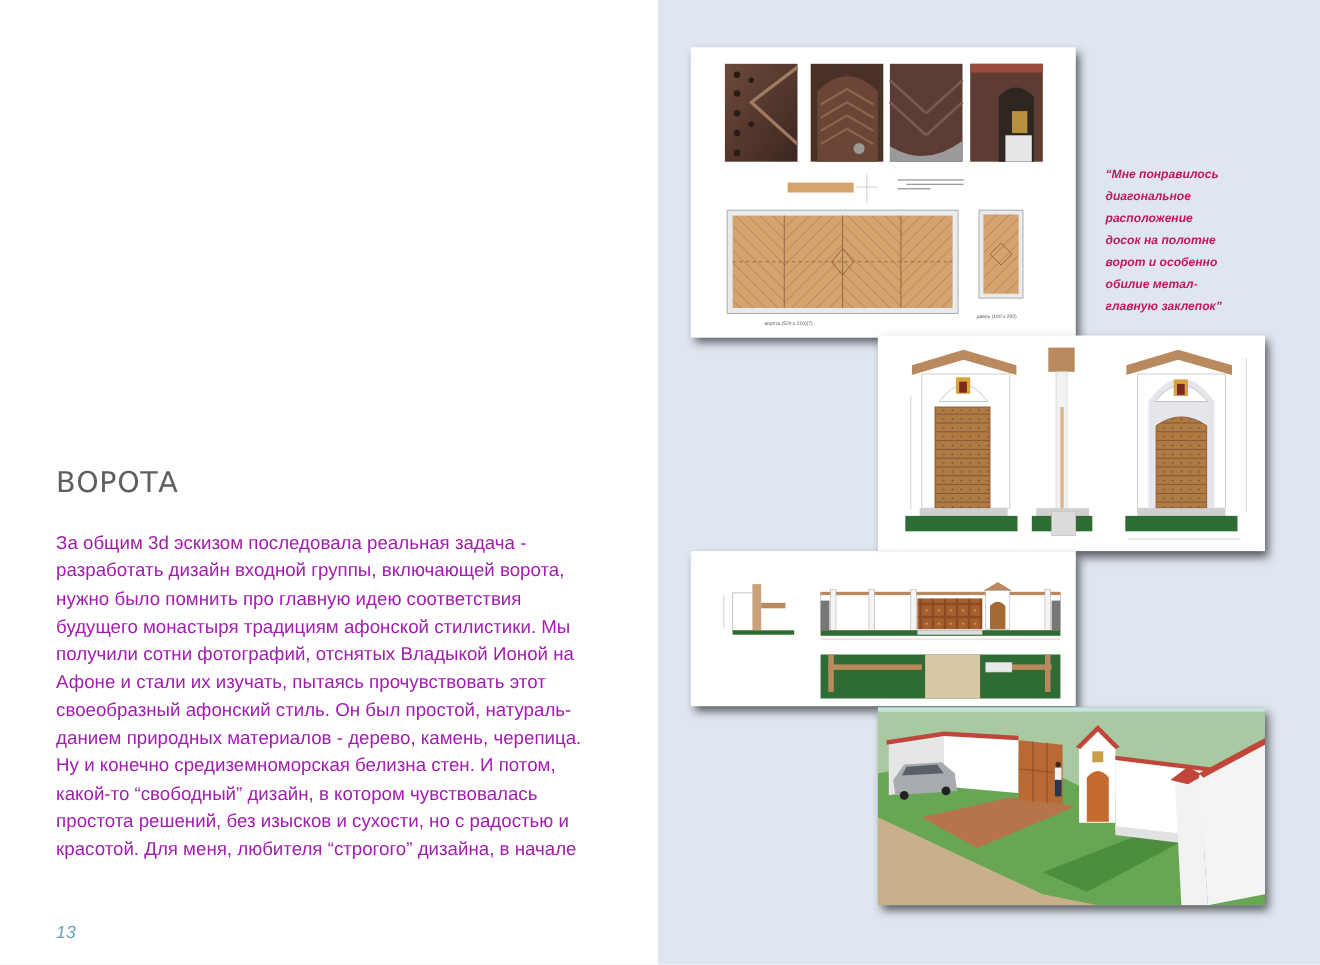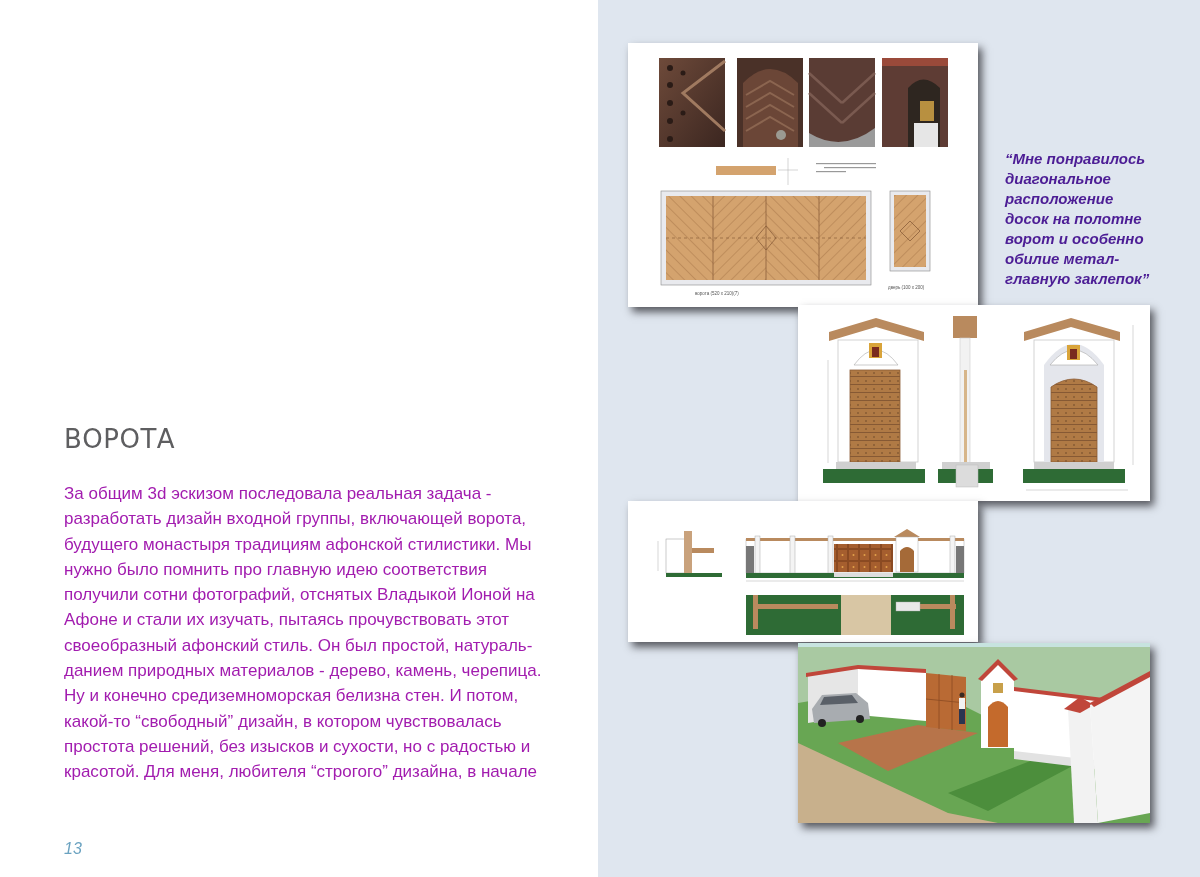--- a/index.html
+++ b/index.html
@@ -1,39 +1,39 @@
 <!DOCTYPE html>
 <html><head>
 <meta charset="utf-8">
 <style>
   html, body { margin: 0; padding: 0; }
   body {
     width: 1200px; height: 877px; position: relative; overflow: hidden;
     background: #ffffff;
     font-family: "Liberation Sans", "DejaVu Sans", sans-serif;
   }
-  .left-page { position: absolute; left: 17px; top: 0; width: 598px; height: 789px; background: #ffffff; }
+  .left-page { position: absolute; left: 4px; top: 0; width: 598px; height: 789px; background: #ffffff; }
   .right-page { position: absolute; left: 598px; top: 0; width: 602px; height: 877px; background: #dfe6ef; }
 
   .title {
     position: absolute; left: 47px; top: 424px;
     font-family: "DejaVu Sans", sans-serif; font-size: 26px; letter-spacing: 0.5px;
     color: #5e5e60; font-weight: normal; margin: 0;
   }
   .body-text {
     position: absolute; left: 47px; top: 481px; width: 520px;
     font-size: 17px; line-height: 25.3px; color: #a21caf; margin: 0;
   }
   .body-text span { display: block; white-space: nowrap; }
   .page-number { position: absolute; left: 47px; top: 840px; font-size: 16px; color: #6aa2c0; font-style: italic; }
 
   .quote {
     position: absolute; left: 1005px; top: 149px; width: 170px;
-    font-size: 15px; line-height: 20px; font-weight: bold; font-style: italic;
-    color: #4c1d95;
+    font-size: 11px; line-height: 20px; font-weight: bold; font-style: italic;
+    color: #be185d;
   }
   .quote span { display: block; white-space: nowrap; }
 
   .panel {
     position: absolute; background: #ffffff; overflow: hidden;
     box-shadow: 4px 5px 8px rgba(40,40,45,0.75);
   }
   .panel svg { display: block; }
   .p1 { left: 628px; top: 43px; width: 350px; height: 264px; }
   .p2 { left: 798px; top: 305px; width: 352px; height: 196px; }
@@ -42,22 +42,22 @@
   .caption { font-family: "Liberation Sans", sans-serif; font-size: 4.5px; fill: #555; }
 </style>
 </head>
 <body>
 
 <div class="left-page">
   <h1 class="title">ВОРОТА</h1>
   <div class="body-text">
     <span>За общим 3d эскизом последовала реальная задача -</span>
     <span>разработать дизайн входной группы, включающей ворота,</span>
+    <span>нужно было помнить про главную идею соответствия</span>
     <span>будущего монастыря традициям афонской стилистики. Мы</span>
-    <span>нужно было помнить про главную идею соответствия</span>
     <span>получили сотни фотографий, отснятых Владыкой Ионой на</span>
     <span>Афоне и стали их изучать, пытаясь прочувствовать этот</span>
     <span>своеобразный афонский стиль. Он был простой, натураль-</span>
     <span>данием природных материалов - дерево, камень, черепица.</span>
     <span>Ну и конечно средиземноморская белизна стен. И потом,</span>
     <span>какой-то “свободный” дизайн, в котором чувствовалась</span>
     <span>простота решений, без изысков и сухости, но с радостью и</span>
     <span>красотой. Для меня, любителя “строгого” дизайна, в начале</span>
   </div>
   <div class="page-number">13</div>

